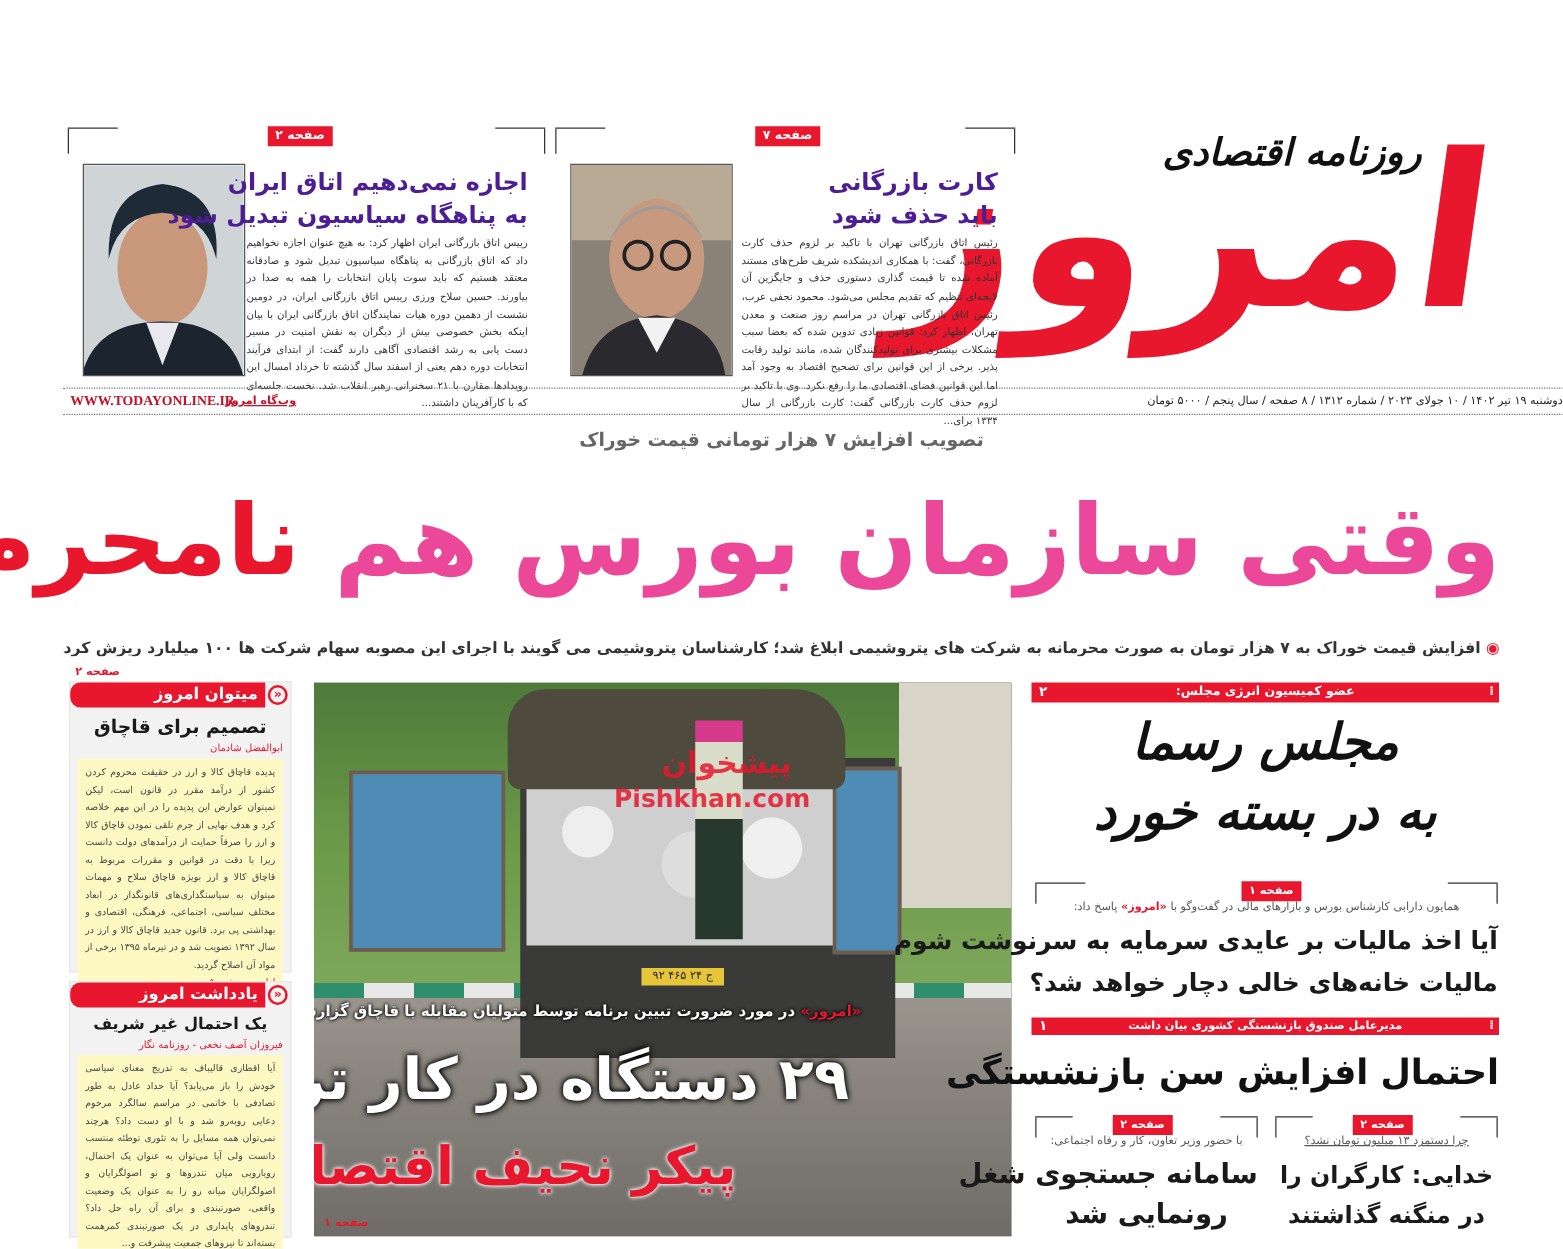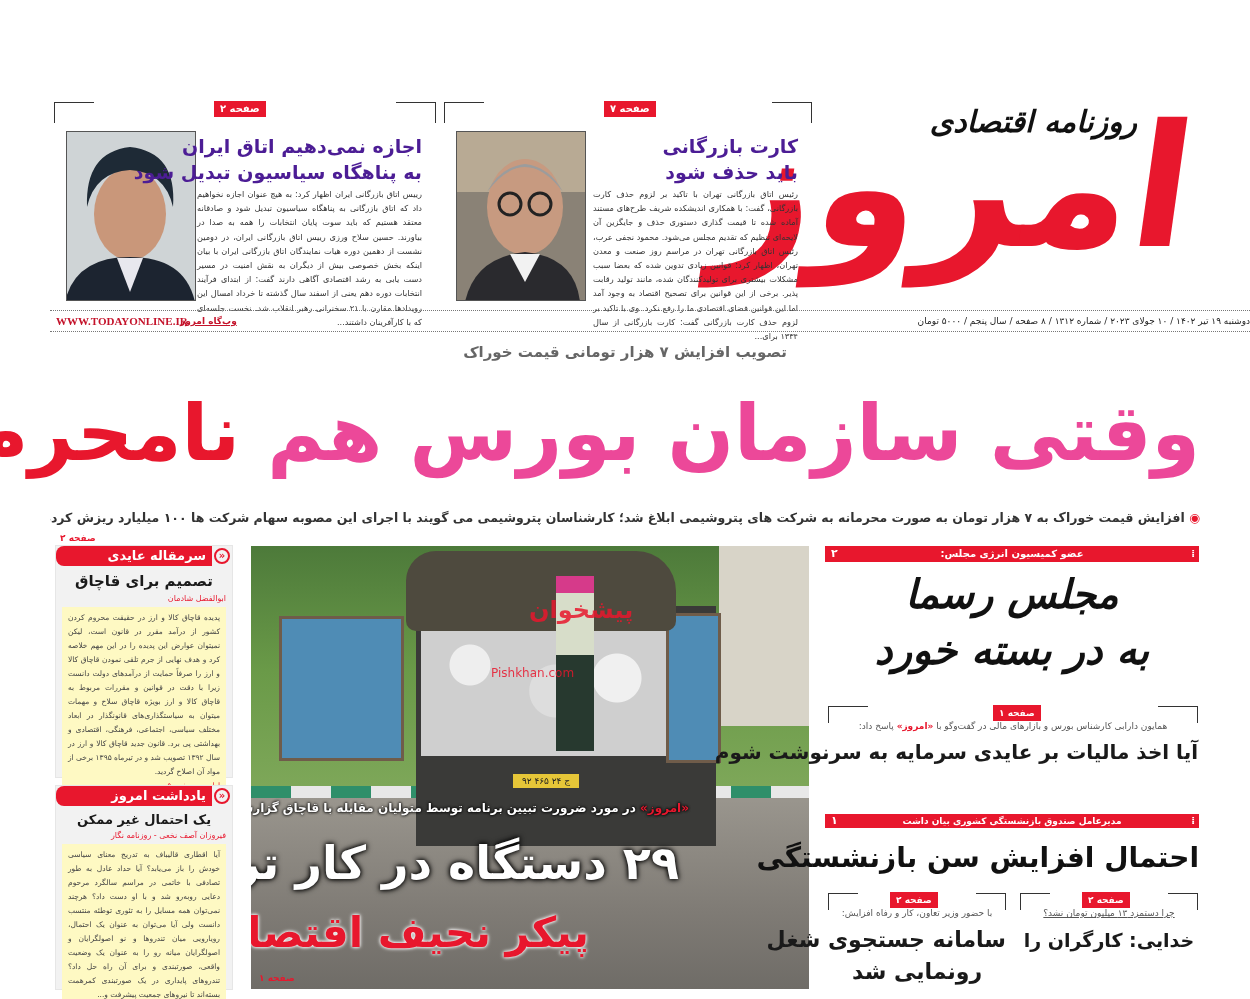--- a/index.html
+++ b/index.html
@@ -50,21 +50,21 @@
   .photo .building { position: absolute; right: 0; top: 0; width: 90px; height: 180px; background: #d8d4c8; }
   .photo .road { position: absolute; left: 0; top: 250px; width: 100%; height: 193px; background: linear-gradient(180deg, #9a968e 0%, #7f7b75 60%, #6f6c67 100%); }
   .photo .curb { position: absolute; left: 0; top: 240px; width: 100%; height: 12px; background: repeating-linear-gradient(90deg, #2f8f6a 0 40px, #e8e8e8 40px 80px); }
   .photo .truck { position: absolute; left: 165px; top: 60px; width: 300px; height: 240px; background: #3a3a38; }
   .photo .door-l { position: absolute; left: 28px; top: 70px; width: 125px; height: 145px; background: #4f8cb5; border: 3px solid #6f5c4a; }
   .photo .door-r { position: absolute; left: 415px; top: 67px; width: 55px; height: 150px; background: #4f8cb5; border: 3px solid #6f5c4a; }
   .photo .tarp { position: absolute; left: 155px; top: 5px; width: 270px; height: 80px; background: #4e4a3e; border-radius: 30px 40px 10px 10px; }
   .photo .sacks { position: absolute; left: 170px; top: 80px; width: 245px; height: 130px; background: radial-gradient(circle at 20% 30%, #eee 0 20px, transparent 21px), radial-gradient(circle at 55% 50%, #ddd 0 26px, transparent 27px), radial-gradient(circle at 80% 40%, #f0f0f0 0 24px, transparent 25px), #cfcfcf; }
   .photo .plate { position: absolute; left: 262px; top: 228px; width: 66px; height: 14px; background: #e6c638; font-size: 9px; color: #222; text-align: center; line-height: 14px; direction: ltr; }
   .photo .officer { position: absolute; left: 305px; top: 30px; width: 38px; height: 175px; background: linear-gradient(180deg, #d63a8a 0 10%, #d7ddc9 10% 45%, #27392f 45%); }
-  .photo .wm { position: absolute; left: 240px; top: 80px; color: #e8172d; opacity: .85; font-size: 12px; font-weight: normal; direction: ltr; margin-top: 40px; }
+  .photo .wm { position: absolute; left: 240px; top: 80px; color: #e8172d; opacity: .85; font-size: 20px; font-weight: bold; direction: ltr; }
   .photo .wm-fa { position: absolute; left: 278px; top: 50px; color: #e8172d; opacity: .85; font-size: 24px; font-weight: bold; }
   .photo .caption-sub { position: absolute; right: 120px; top: 255px; font-size: 12px; font-weight: bold; color: #fff; text-shadow: 0 0 3px #000, 0 0 3px #000; white-space: nowrap; }
   .photo .caption-sub .em { color: #e8172d; }
   .photo .caption-main { position: absolute; right: 130px; top: 290px; font-size: 46px; font-weight: bold; color: #fff; text-shadow: 0 0 4px #000, 0 0 6px #000; white-space: nowrap; }
   .photo .caption-red { position: absolute; right: 220px; top: 362px; font-size: 42px; font-weight: bold; color: #e8172d; text-shadow: 0 0 3px #fff, 0 0 4px #fff; white-space: nowrap; }
   .photo .page-ref { position: absolute; left: 8px; bottom: 6px; font-size: 9px; color: #e8172d; font-weight: bold; }
 
   
   .redbar { position: absolute; left: 825px; width: 374px; height: 16px; background: #e8172d; color: #fff; font-size: 10px; font-weight: bold; line-height: 16px; text-align: center; }
   .redbar .num { position: absolute; left: 6px; top: 0; font-size: 11px; }
@@ -137,33 +137,33 @@
   <span class="black">وقتی سازمان بورس هم</span>
   <span class="red">نامحرم شد!</span>
 </div>
 <div class="lead">
   <span class="bullet">◉ </span><span>افزایش قیمت خوراک به ۷ هزار تومان به صورت محرمانه به شرکت های پتروشیمی ابلاغ شد؛ کارشناسان پتروشیمی می گویند با اجرای این مصوبه سهام شرکت ها ۱۰۰ میلیارد ریزش کرده و ۵۲ همت خسارت به صنایع وارد می شود</span>
 </div>
 <div class="abs" style="left:60px; top:533px; font-size:9px; color:#e8172d; font-weight:bold;">صفحه ۲</div>
 
 <div class="sidebox" style="top:545px; height:233px;">
   <div class="sidebox-chev" style="top:2px;">«</div>
-  <div class="sidebox-head">سرمقاله عایدی</div>
+  <div class="sidebox-head">میتوان امروز</div>
   <div class="sidebox-title">تصمیم برای قاچاق</div>
   <div class="sidebox-author">ابوالفضل شادمان</div>
   <div class="sidebox-body">
     <span>پدیده قاچاق کالا و ارز در حقیقت محروم کردن کشور از درآمد مقرر در قانون است، لیکن نمیتوان عوارض این پدیده را در این مهم خلاصه کرد و هدف نهایی از جرم تلقی نمودن قاچاق کالا و ارز را صرفاً حمایت از درآمدهای دولت دانست زیرا با دقت در قوانین و مقررات مربوط به قاچاق کالا و ارز بویژه قاچاق سلاح و مهمات میتوان به سیاستگذاری‌های قانونگذار در ابعاد مختلف سیاسی، اجتماعی، فرهنگی، اقتصادی و بهداشتی پی برد. قانون جدید قاچاق کالا و ارز در سال ۱۳۹۲ تصویب شد و در تیرماه ۱۳۹۵ برخی از مواد آن اصلاح گردید.</span>
     <span class="more">ادامه در صفحه ۵</span>
   </div>
 </div>
 
 <div class="sidebox" style="top:785px; height:205px;">
   <div class="sidebox-chev" style="top:2px;">«</div>
   <div class="sidebox-head">یادداشت امروز</div>
-  <div class="sidebox-title" style="font-size:13px;">یک احتمال غیر ممکن</div>
+  <div class="sidebox-title" style="font-size:13px;">یک احتمال غیر شریف</div>
   <div class="sidebox-author">فیروزان آصف نخعی - روزنامه نگار</div>
   <div class="sidebox-body">
     <span>آیا اقطاری قالیباف به تدریج معنای سیاسی خودش را باز می‌یابد؟ آیا حداد عادل به طور تصادفی با خاتمی در مراسم سالگرد مرحوم دعایی روبه‌رو شد و با او دست داد؟ هرچند نمی‌توان همه مسایل را به تئوری توطئه منتسب دانست ولی آیا می‌توان به عنوان یک احتمال، رویارویی میان تندروها و نو اصولگرایان و اصولگرایان میانه رو را به عنوان یک وضعیت واقعی، صورتبندی و برای آن راه حل داد؟ تندروهای پایداری در یک صورتبندی کمرهمت بسته‌اند تا نیروهای جمعیت پیشرفت و...</span>
     
   </div>
 </div>
 
 <div class="photo">
   <div class="trees"></div>
   <div class="building"></div>
@@ -200,40 +200,42 @@
 <div class="frame" style="left:828px; top:706px; width:370px; height:100px;">
   <div class="gap"></div>
   <div class="page-badge" style="left:165px; top:-2px; font-size:9px;">صفحه ۱</div>
   <div class="small-kicker" style="left:0; right:0; top:14px;">
     <span>همایون دارابی کارشناس بورس و بازارهای مالی در گفت‌وگو با</span>
     <span class="em">«امروز»</span>
     <span>پاسخ داد:</span>
   </div>
   <div class="abs" style="left:-4px; right:0; top:28px; text-align:center; font-size:20px; font-weight:bold; line-height:34px; white-space:nowrap;">
     <div>آیا اخذ مالیات بر عایدی سرمایه به سرنوشت شوم</div>
+    <div>مالیات خانه‌های خالی دچار خواهد شد؟</div>
   </div>
 </div>
 
 <div class="redbar" style="top:814px; height:14px; line-height:14px; font-size:9px;">
   <span class="dots">⁞</span>
   <span>مدیرعامل صندوق بازنشستگی کشوری بیان داشت</span>
   <span class="num">۱</span>
 </div>
 <div class="big-rtitle" style="top:833px; font-size:28px; line-height:50px; white-space:nowrap;">احتمال افزایش سن بازنشستگی</div>
 
 <div class="frame" style="left:1020px; top:893px; width:178px; height:96px;">
   <div class="gap" style="left:30px; right:30px;"></div>
   <div class="page-badge" style="left:62px; top:-2px; font-size:9px;">صفحه ۲</div>
   <div class="small-kicker" style="left:0; right:0; top:14px;text-decoration:underline;">چرا دستمزد ۱۳ میلیون تومان نشد؟</div>
   <div class="abs" style="left:0; right:0; top:30px; text-align:center; font-size:19px; font-weight:bold; line-height:32px; white-space:nowrap;">
     <div>خدایی: کارگران را</div>
+    <div>در منگنه گذاشتند</div>
   </div>
 </div>
 
 <div class="frame" style="left:828px; top:893px; width:178px; height:96px;">
   <div class="gap" style="left:30px; right:30px;"></div>
   <div class="page-badge" style="left:62px; top:-2px; font-size:9px;">صفحه ۲</div>
-  <div class="small-kicker" style="left:0; right:0; top:14px;">با حضور وزیر تعاون، کار و رفاه افزایش:</div>
+  <div class="small-kicker" style="left:0; right:0; top:14px;">با حضور وزیر تعاون، کار و رفاه اجتماعی:</div>
   <div class="abs" style="left:0; right:0; top:30px; text-align:center; font-size:22px; font-weight:bold; line-height:32px; white-space:nowrap;">
     <div>سامانه جستجوی شغل</div>
     <div>رونمایی شد</div>
   </div>
 </div>
 
 </body></html>

